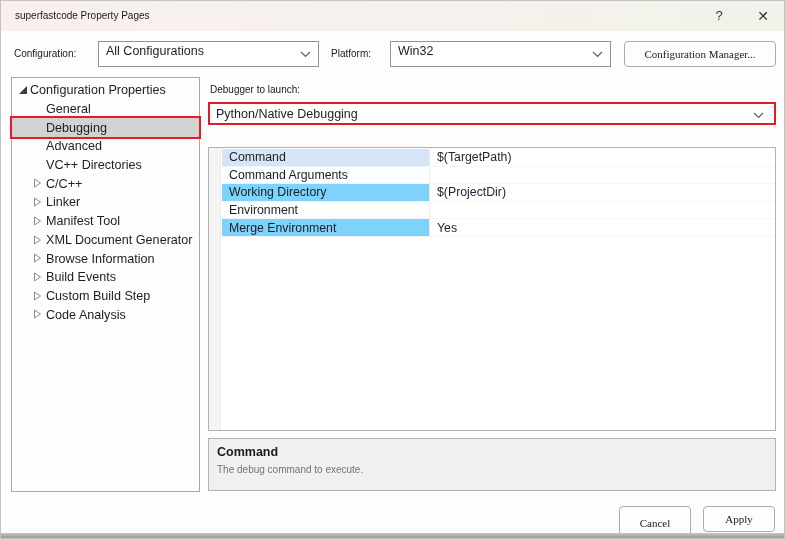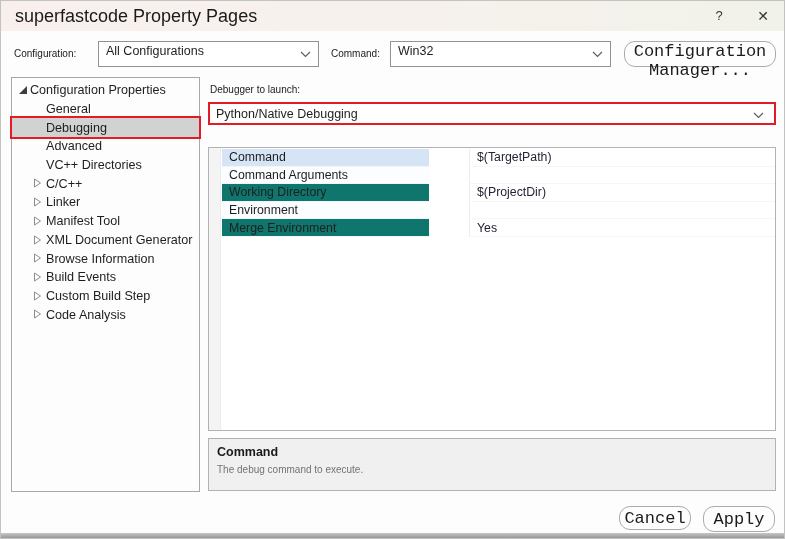--- a/index.html
+++ b/index.html
@@ -4,38 +4,38 @@
 <style>
   * { margin:0; padding:0; box-sizing:border-box; }
   html,body { width:785px; height:539px; }
   body { font-family:"Liberation Sans", sans-serif; color:#1e1e1e; background:#fdfdfd; }
   .dialog { position:relative; width:785px; height:539px; background:#fdfdfd;
             border:1px solid #c2c2c2; overflow:hidden; }
 
   
   .titlebar { position:absolute; left:0; top:0; width:100%; height:30px;
               background:linear-gradient(90deg,#f9f0ee 0%,#f6f1ec 55%,#f1f2ea 100%); }
-  .title { position:absolute; left:14px; top:0; line-height:30px; font-size:18px; color:#1a1a1a; }
+  .title { position:absolute; left:14px; top:0; line-height:30px; font-size:10px; color:#1a1a1a; }
   .tb-btn { position:absolute; top:0; width:40px; height:30px; text-align:center;
             line-height:30px; font-size:13px; color:#333; cursor:default; }
   .tb-help { left:698px; }
   .tb-close { left:742px; font-size:14px; }
 
   
   .lbl { position:absolute; font-size:10px; line-height:25px; height:25px; color:#1a1a1a; }
   .combo { position:absolute; height:26px; background:#fff; border:1px solid #929292;
            display:flex; align-items:center; padding:0 22px 6px 7px; font-size:12.5px; }
   .combo .chev { position:absolute; right:7px; top:9px; line-height:0; }
   .combo-text { white-space:nowrap; overflow:hidden; }
   #cfg-lbl { left:13px; top:40px; }
   #cfg-combo { left:97px; top:40px; width:221px; }
   #plat-lbl { left:330px; top:40px; }
   #plat-combo { left:389px; top:40px; width:221px; }
-  .btn { background:#fdfdfd; border:1px solid #ababab; border-radius:11px;
-         font-family:Liberation Mono, monospace; font-size:17px; color:#1a1a1a; }
+  .btn { background:#fdfdfd; border:1px solid #ababab; border-radius:4px;
+         font-family:Liberation Serif, serif; font-size:11px; color:#1a1a1a; }
   #cfg-mgr-btn { position:absolute; left:623px; top:40px; width:152px; height:26px; }
 
   
   .tree { position:absolute; left:10px; top:76px; width:189px; height:415px;
           background:#fdfdfd; border:1px solid #a8a8a8; padding-top:3px; }
   .tree-item { position:relative; height:18.7px; display:flex; align-items:center;
                font-size:12.6px; cursor:default; }
   .tree-item .glyph { position:absolute; left:20px; top:4px; width:10px; height:10px; line-height:0; }
   .tree-item.root .glyph { left:6px; }
   .tree-item .label { margin-left:34px; white-space:nowrap; }
@@ -53,34 +53,34 @@
   #debugger-combo .chev { top:8px; right:10px; }
 
   .grid { position:absolute; left:207px; top:146px; width:568px; height:284px;
           background:#fff; border:1px solid #b2b2b2; }
   .gutter { position:absolute; left:0; top:0; bottom:0; width:12px;
             background:#f4f4f4; border-right:1px solid #ececec; }
   #grid-rows { position:absolute; left:13px; top:1px; right:0; }
   .grid-row { display:flex; height:17.6px; font-size:12.3px; cursor:default; }
   .grid-row .cell { display:flex; align-items:center; padding-left:7px; white-space:nowrap; overflow:hidden; }
   .grid-row .name { width:207px; background:#fbfdff; border-bottom:1px solid #f1f5f9; }
-  .grid-row.alt .name { background:#0f766e; }
+  .grid-row.alt .name { background:#7dd3fc; }
   .grid-row.selected .name { background:#d6e5f6; }
-  .grid-row .value { flex:1; border-left:1px solid #ececec; border-bottom:1px solid #f6f6f6; color:#242438;margin-left:40px; }
+  .grid-row .value { flex:1; border-left:1px solid #ececec; border-bottom:1px solid #f6f6f6; color:#242438; }
 
   .desc { position:absolute; left:207px; top:437px; width:568px; height:53px;
           background:#f0f0f0; border:1px solid #b2b2b2; padding:6px 8px; }
   .desc-title { font-size:12.5px; font-weight:bold; color:#1a1a1a; }
   .desc-text { margin-top:5px; font-size:10px; color:#737373; }
 
   
   .ok-wrap { position:absolute; left:529px; top:500px; width:80px; height:34px;
              border:2px solid #e11c24; display:flex; align-items:center; justify-content:center; }
   #ok-btn { width:70px; height:25px; border:1px solid #71a3d9; }
-  #cancel-btn { position:absolute; left:618px; top:505px; width:72px; height:24px; }
+  #cancel-btn { position:absolute; left:618px; top:505px; width:72px; height:34px; }
   #apply-btn { position:absolute; left:702px; top:505px; width:72px; height:26px; }
 
   .bottom-shadow { position:absolute; left:0; right:0; bottom:0; height:5px;
                    background:linear-gradient(#c6c6c6,#989898); }
 </style>
 </head>
 <body>
 
 <div class="dialog">
 
@@ -91,21 +91,21 @@
   </div>
 
   <span class="lbl" id="cfg-lbl">Configuration:</span>
   <div class="combo" id="cfg-combo">
     <span class="combo-text">All Configurations</span>
     <span class="chev"><svg width="11" height="7" viewBox="0 0 11 7">
           <path d="M1 1l4.5 4.5L10 1" fill="none" stroke="#5f5f5f" stroke-width="1.2"></path>
         </svg></span>
   </div>
 
-  <span class="lbl" id="plat-lbl">Command:</span>
+  <span class="lbl" id="plat-lbl">Platform:</span>
   <div class="combo" id="plat-combo">
     <span class="combo-text">Win32</span>
     <span class="chev"><svg width="11" height="7" viewBox="0 0 11 7">
           <path d="M1 1l4.5 4.5L10 1" fill="none" stroke="#5f5f5f" stroke-width="1.2"></path>
         </svg></span>
   </div>
 
   <button class="btn" id="cfg-mgr-btn">Configuration Manager...</button>
 
   <div class="tree">

